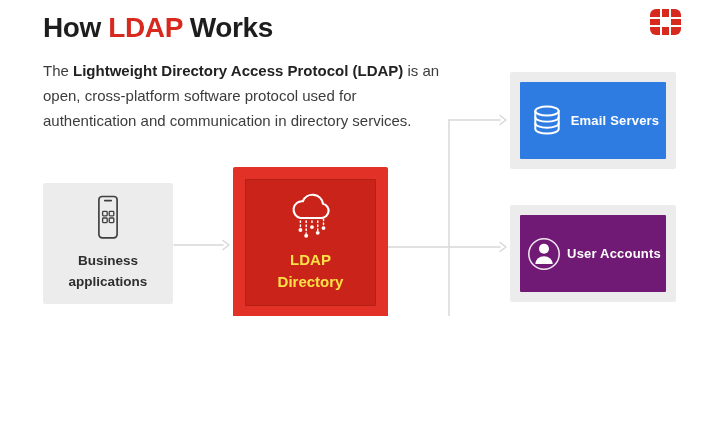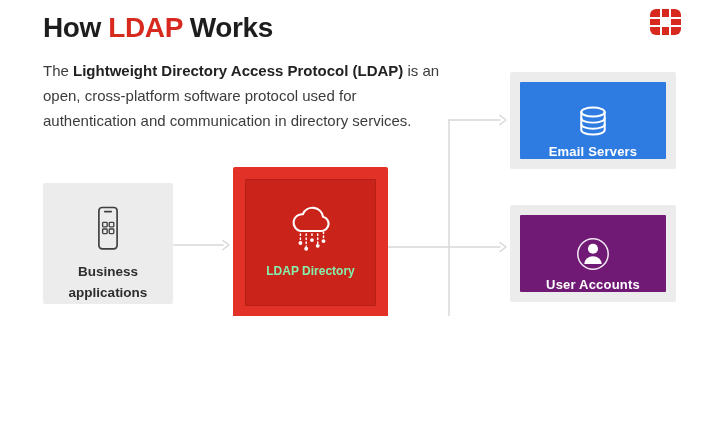--- a/index.html
+++ b/index.html
@@ -23,35 +23,35 @@
   .logo div:nth-child(5){background:transparent;}
   .logo div:nth-child(7){border-bottom-left-radius:6px;}
   .logo div:nth-child(9){border-bottom-right-radius:6px;}
   
   .connectors{position:absolute;left:0;top:0;pointer-events:none;}
   .cl{stroke:var(--connector);stroke-width:1.5;fill:none;
       stroke-linecap:round;stroke-linejoin:round;}
   
   .node-source{position:absolute;left:43px;top:183px;width:130px;height:121px;
     background:var(--card_gray);border-radius:2px;display:flex;flex-direction:column;
-    align-items:center;justify-content:flex-end;gap:9px;text-align:center;}
+    align-items:center;justify-content:center;gap:9px;text-align:center;}
   .source-label{font-size:13.5px;font-weight:700;color:var(--source_label);
     line-height:1.55;width:108px;}
   .node-hub{position:absolute;left:233px;top:167px;width:155px;height:151px;
     background:var(--hub_outer);border-radius:2px;}
   .hub-inner{position:absolute;inset:12px;background:var(--hub_inner);
     border:1px solid rgba(0,0,0,0.10);border-radius:1px;display:flex;
     flex-direction:column;align-items:center;justify-content:center;gap:7px;}
-  .hub-label{color:#86efac;font-size:12px;font-weight:700;line-height:1.5;
+  .hub-label{color:#fde047;font-size:15px;font-weight:700;line-height:1.5;
     text-align:center;width:100px;}
   .target-card{position:absolute;left:510px;width:166px;height:97px;
     background:var(--card_gray);border-radius:2px;}
   .t1{top:72px;} .t2{top:205px;} .t3{top:337px;}
   .target-panel{position:absolute;inset:10px;border-radius:1px;display:flex;
-    flex-direction:column;align-items:center;justify-content:flex-end;gap:4px;}
+    align-items:center;justify-content:center;gap:4px;}
   .target-label{color:#fff;font-size:13px;font-weight:700;letter-spacing:0.2px;}
   
   .icon-dark{stroke:var(--icon_dark);}
   .icon-white{stroke:#ffffff;}
   .icon-dark,.icon-white{stroke-linecap:round;stroke-linejoin:round;fill:none;}
 </style>
 </head>
 <body>
 
 <div class="canvas">

